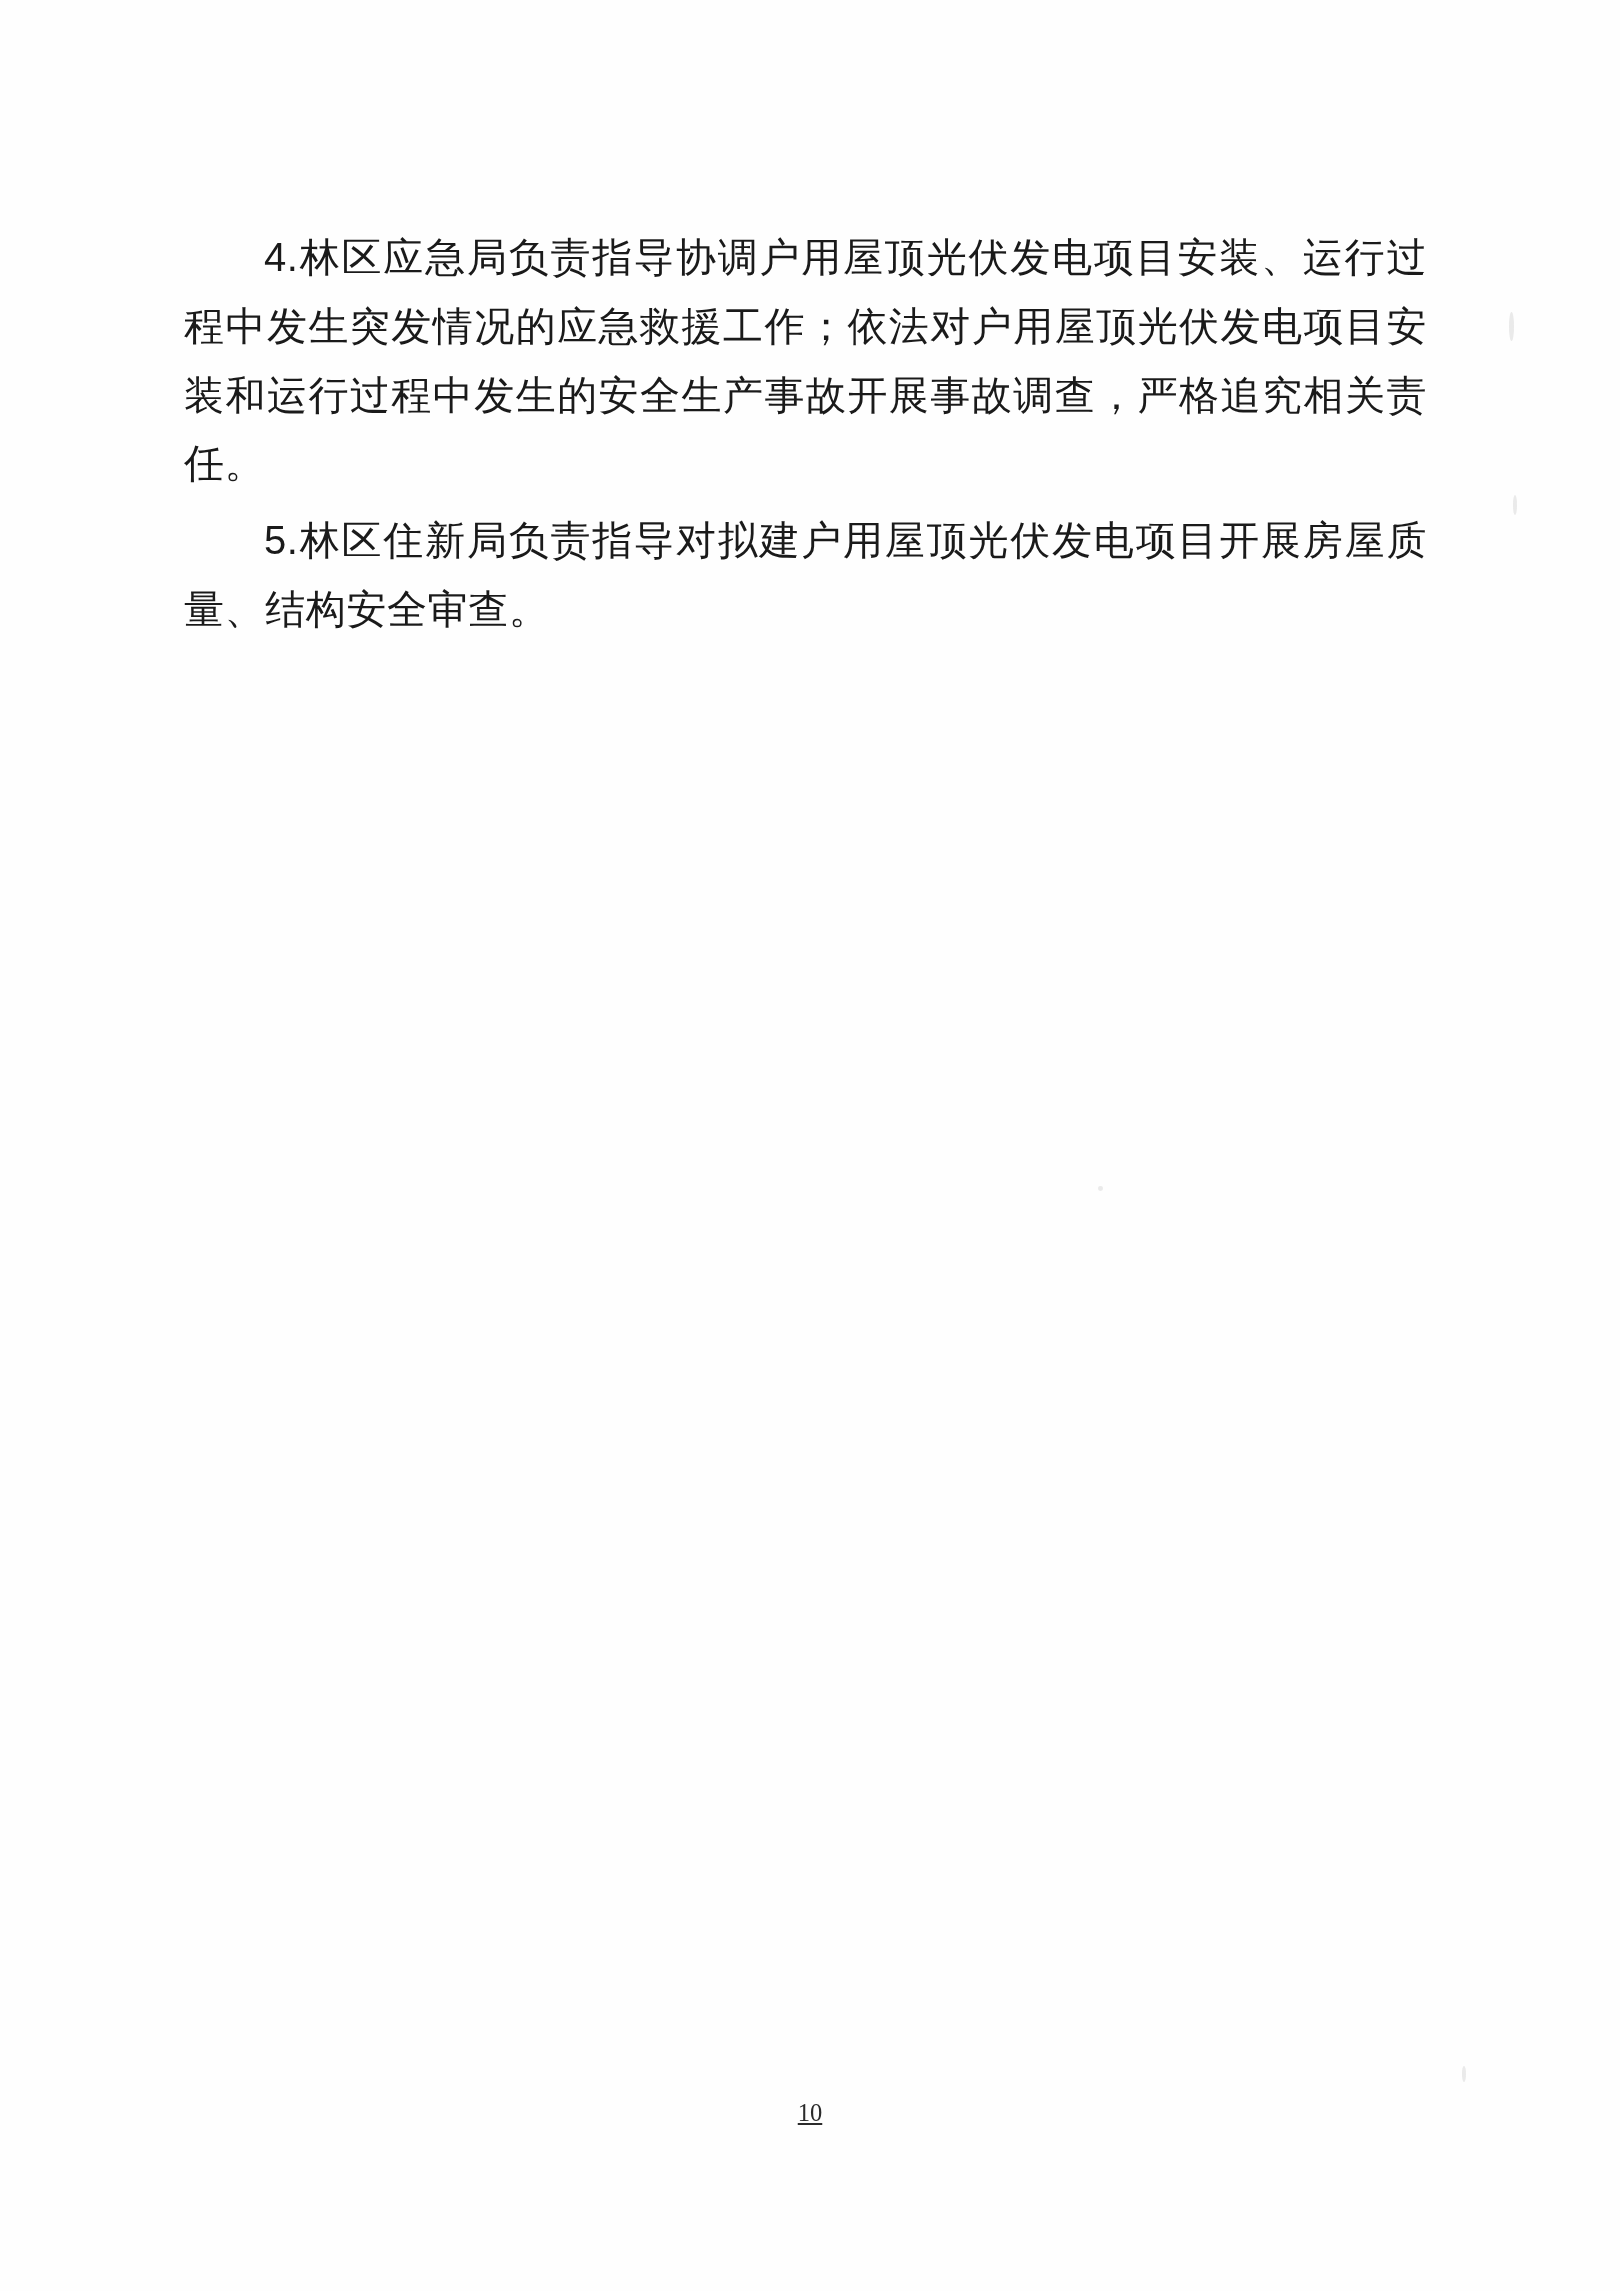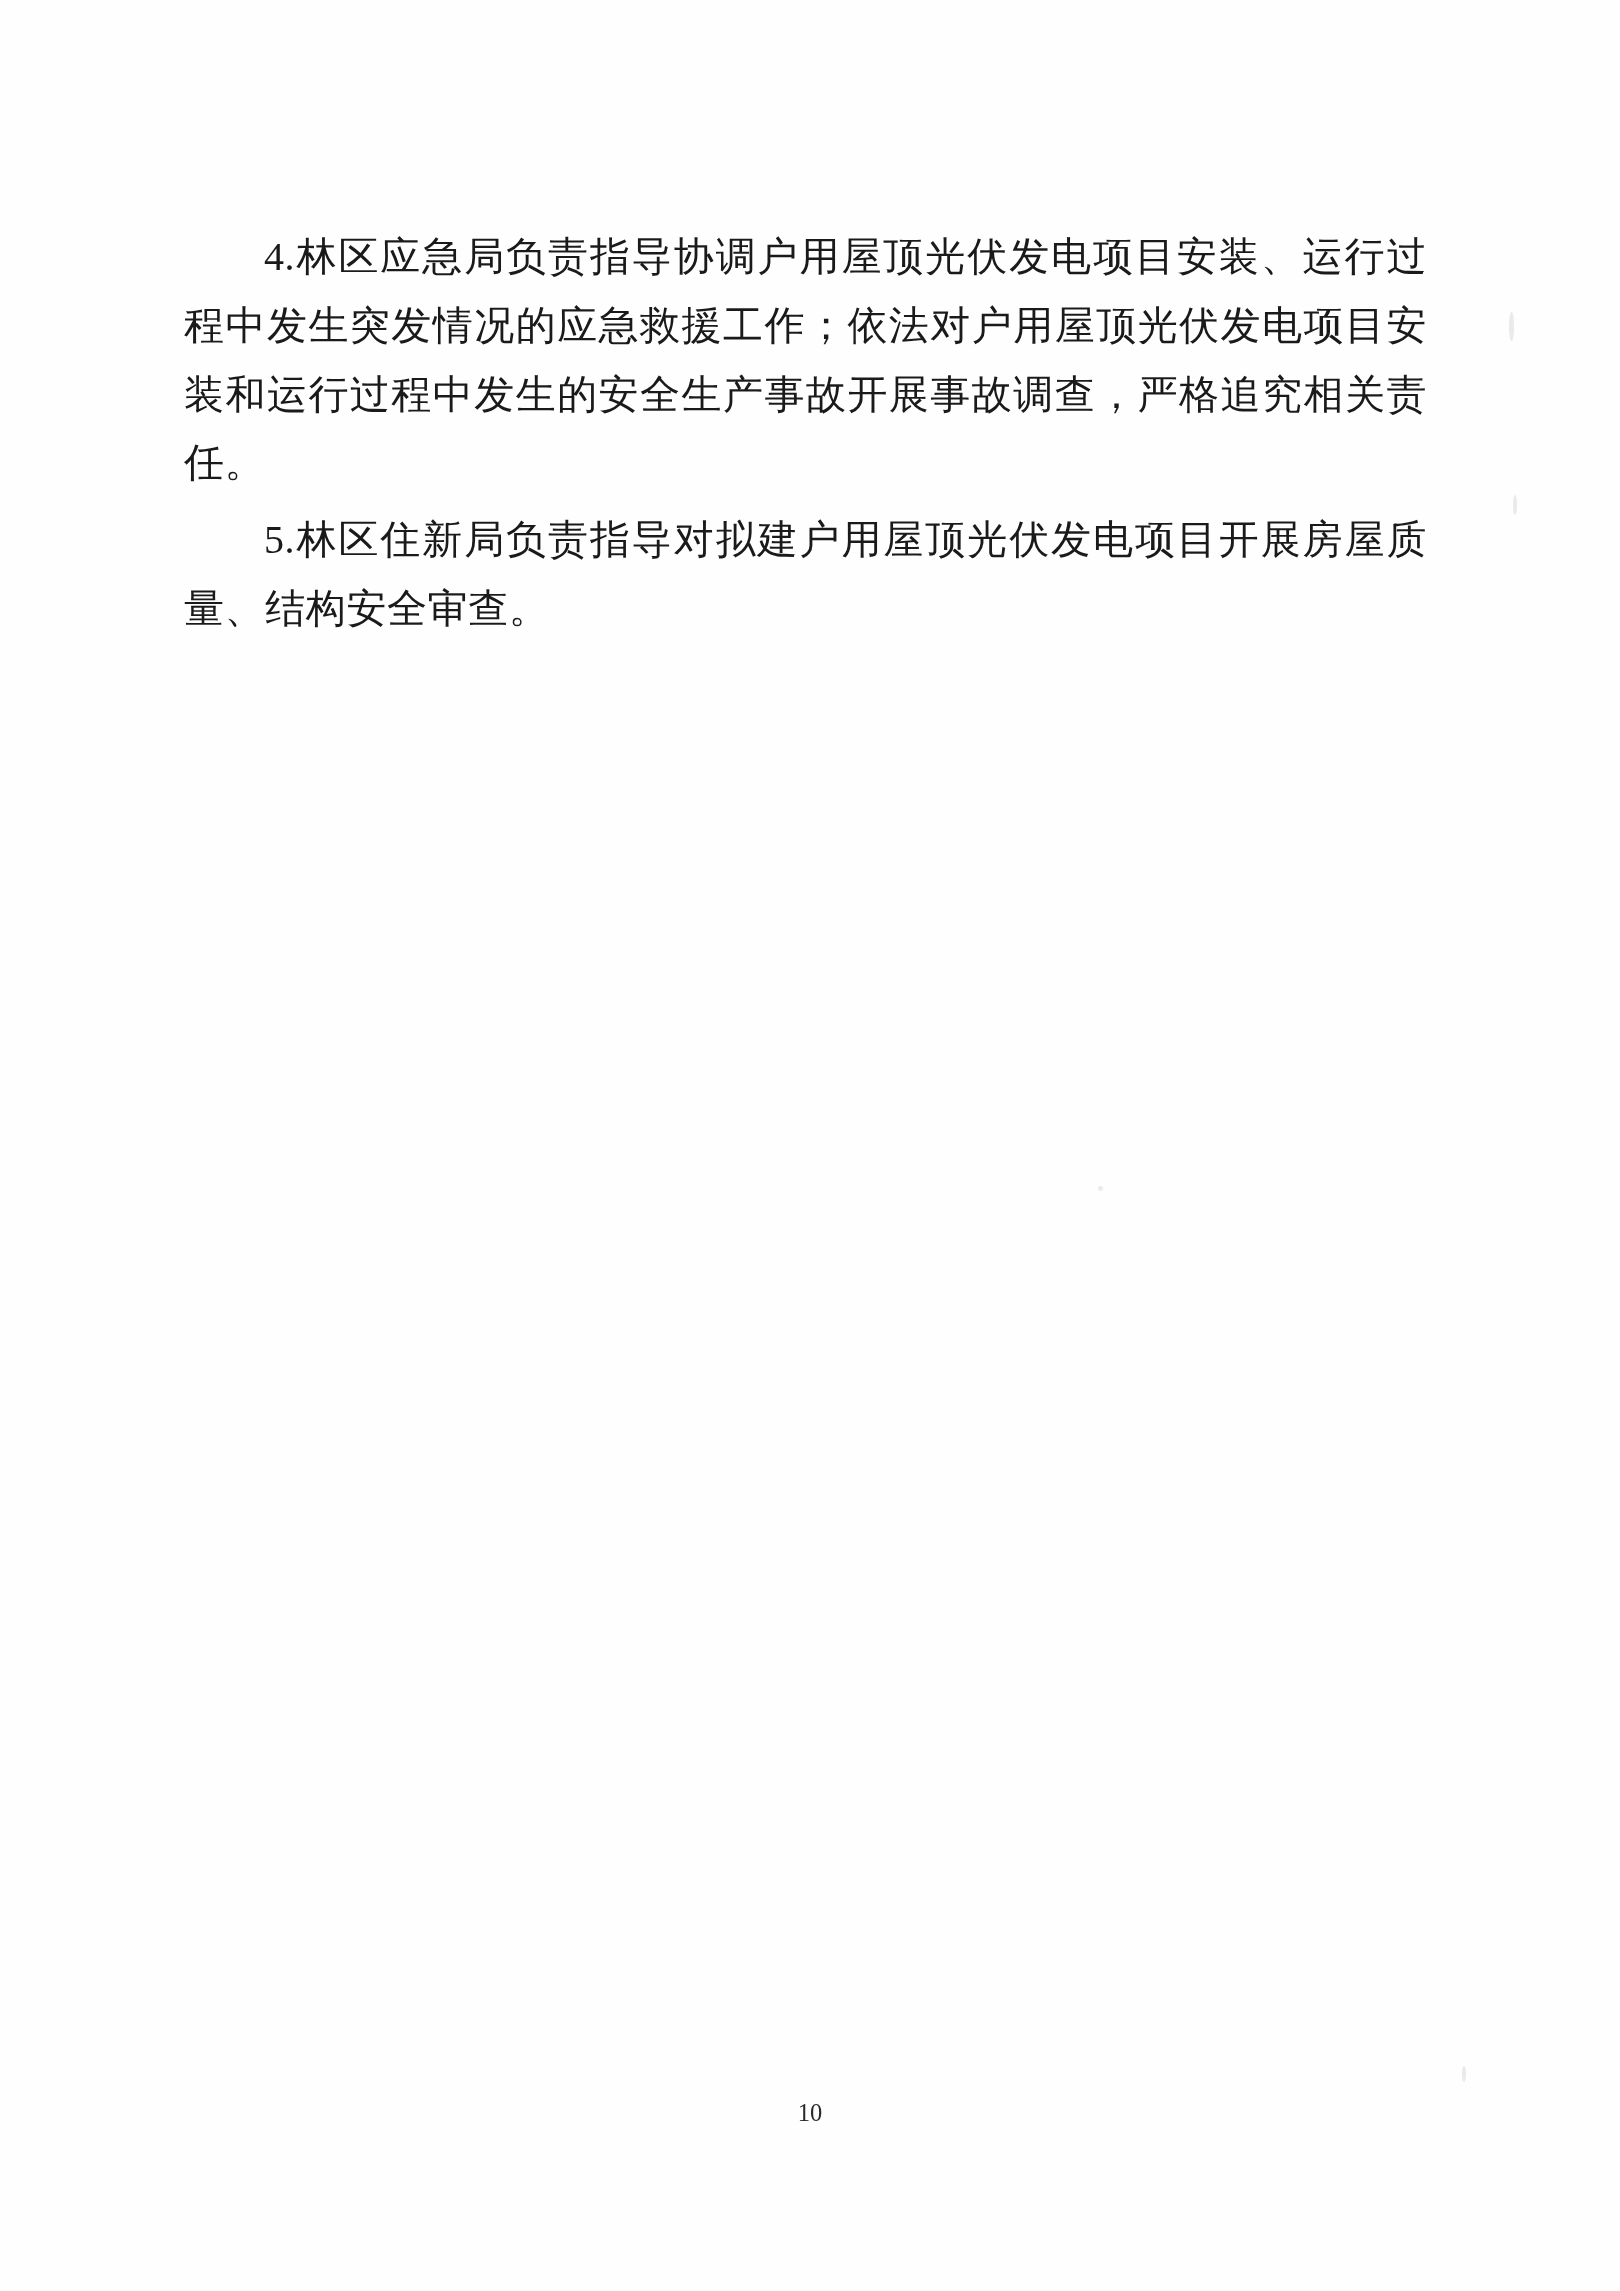--- a/index.html
+++ b/index.html
@@ -26,31 +26,32 @@
   .para {
     font-size: 40px;
     line-height: 1.72;
     color: #1a1a1a;
     letter-spacing: 0.6px;
     text-align: justify;
     text-justify: inter-ideograph;
     text-indent: 2em;
     margin: 0 0 7.8px 0;
     font-weight: 500;
-    font-family: Liberation Serif, serif;
+    font-family: Liberation Sans, sans-serif;
   }
   .page-number {
     position: absolute;
     left: 0;
     right: 0;
     top: 2099px;
     text-align: center;
     font-size: 24.5px;
     color: #2b2b2b;
     font-family: "Liberation Serif", serif;
+    text-decoration: underline;
   }
   
   .speck {
     position: absolute;
     background: #d8d8d8;
     opacity: 0.55;
     border-radius: 50%;
   }
 </style>
 </head>

